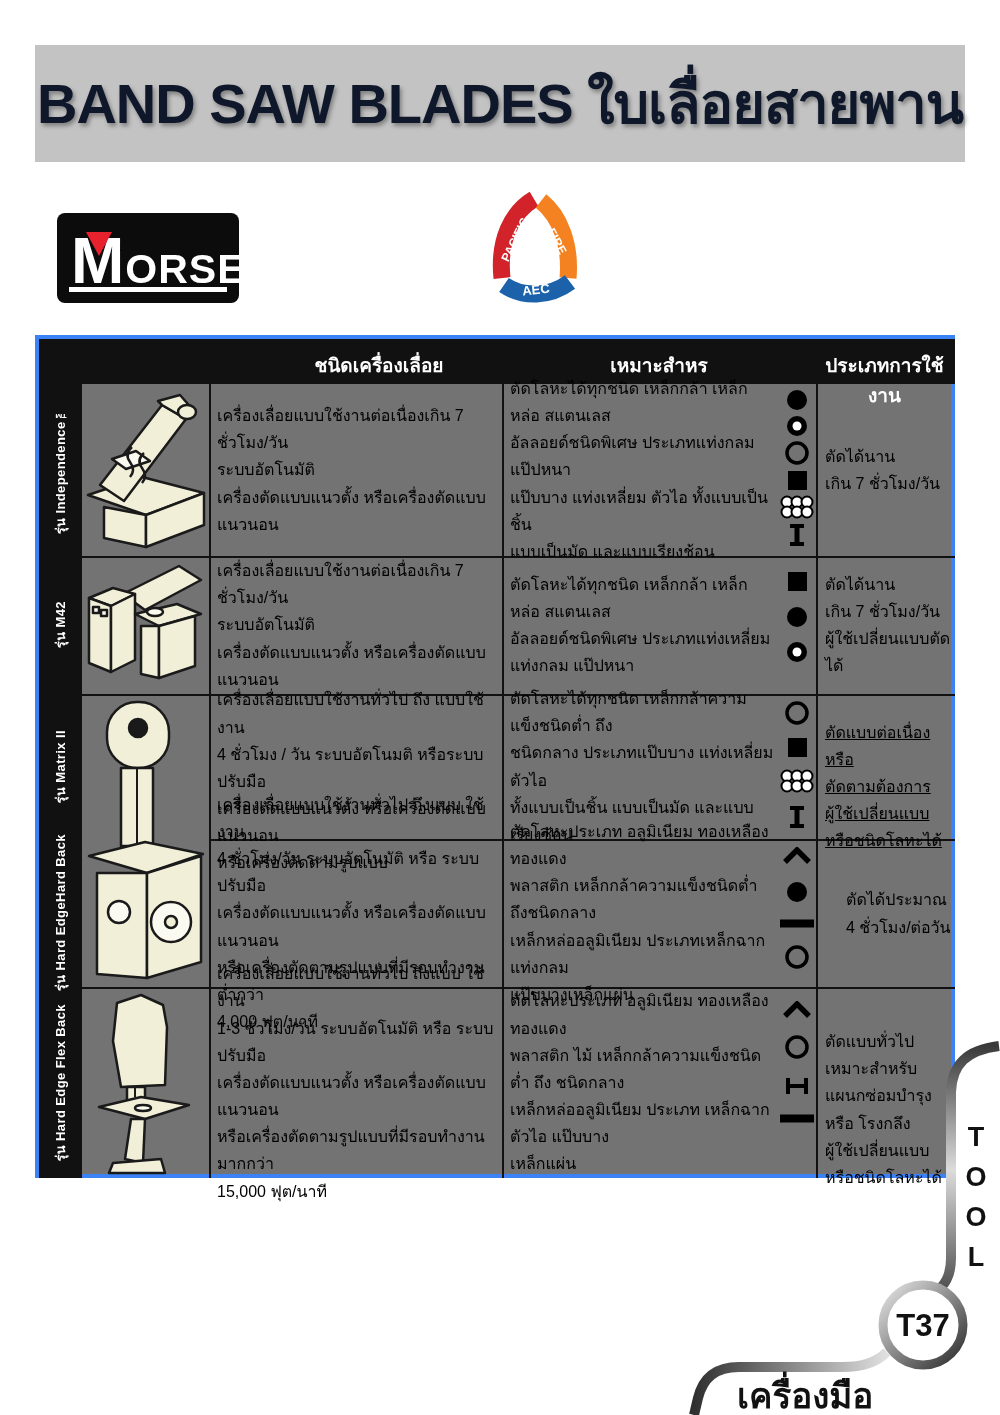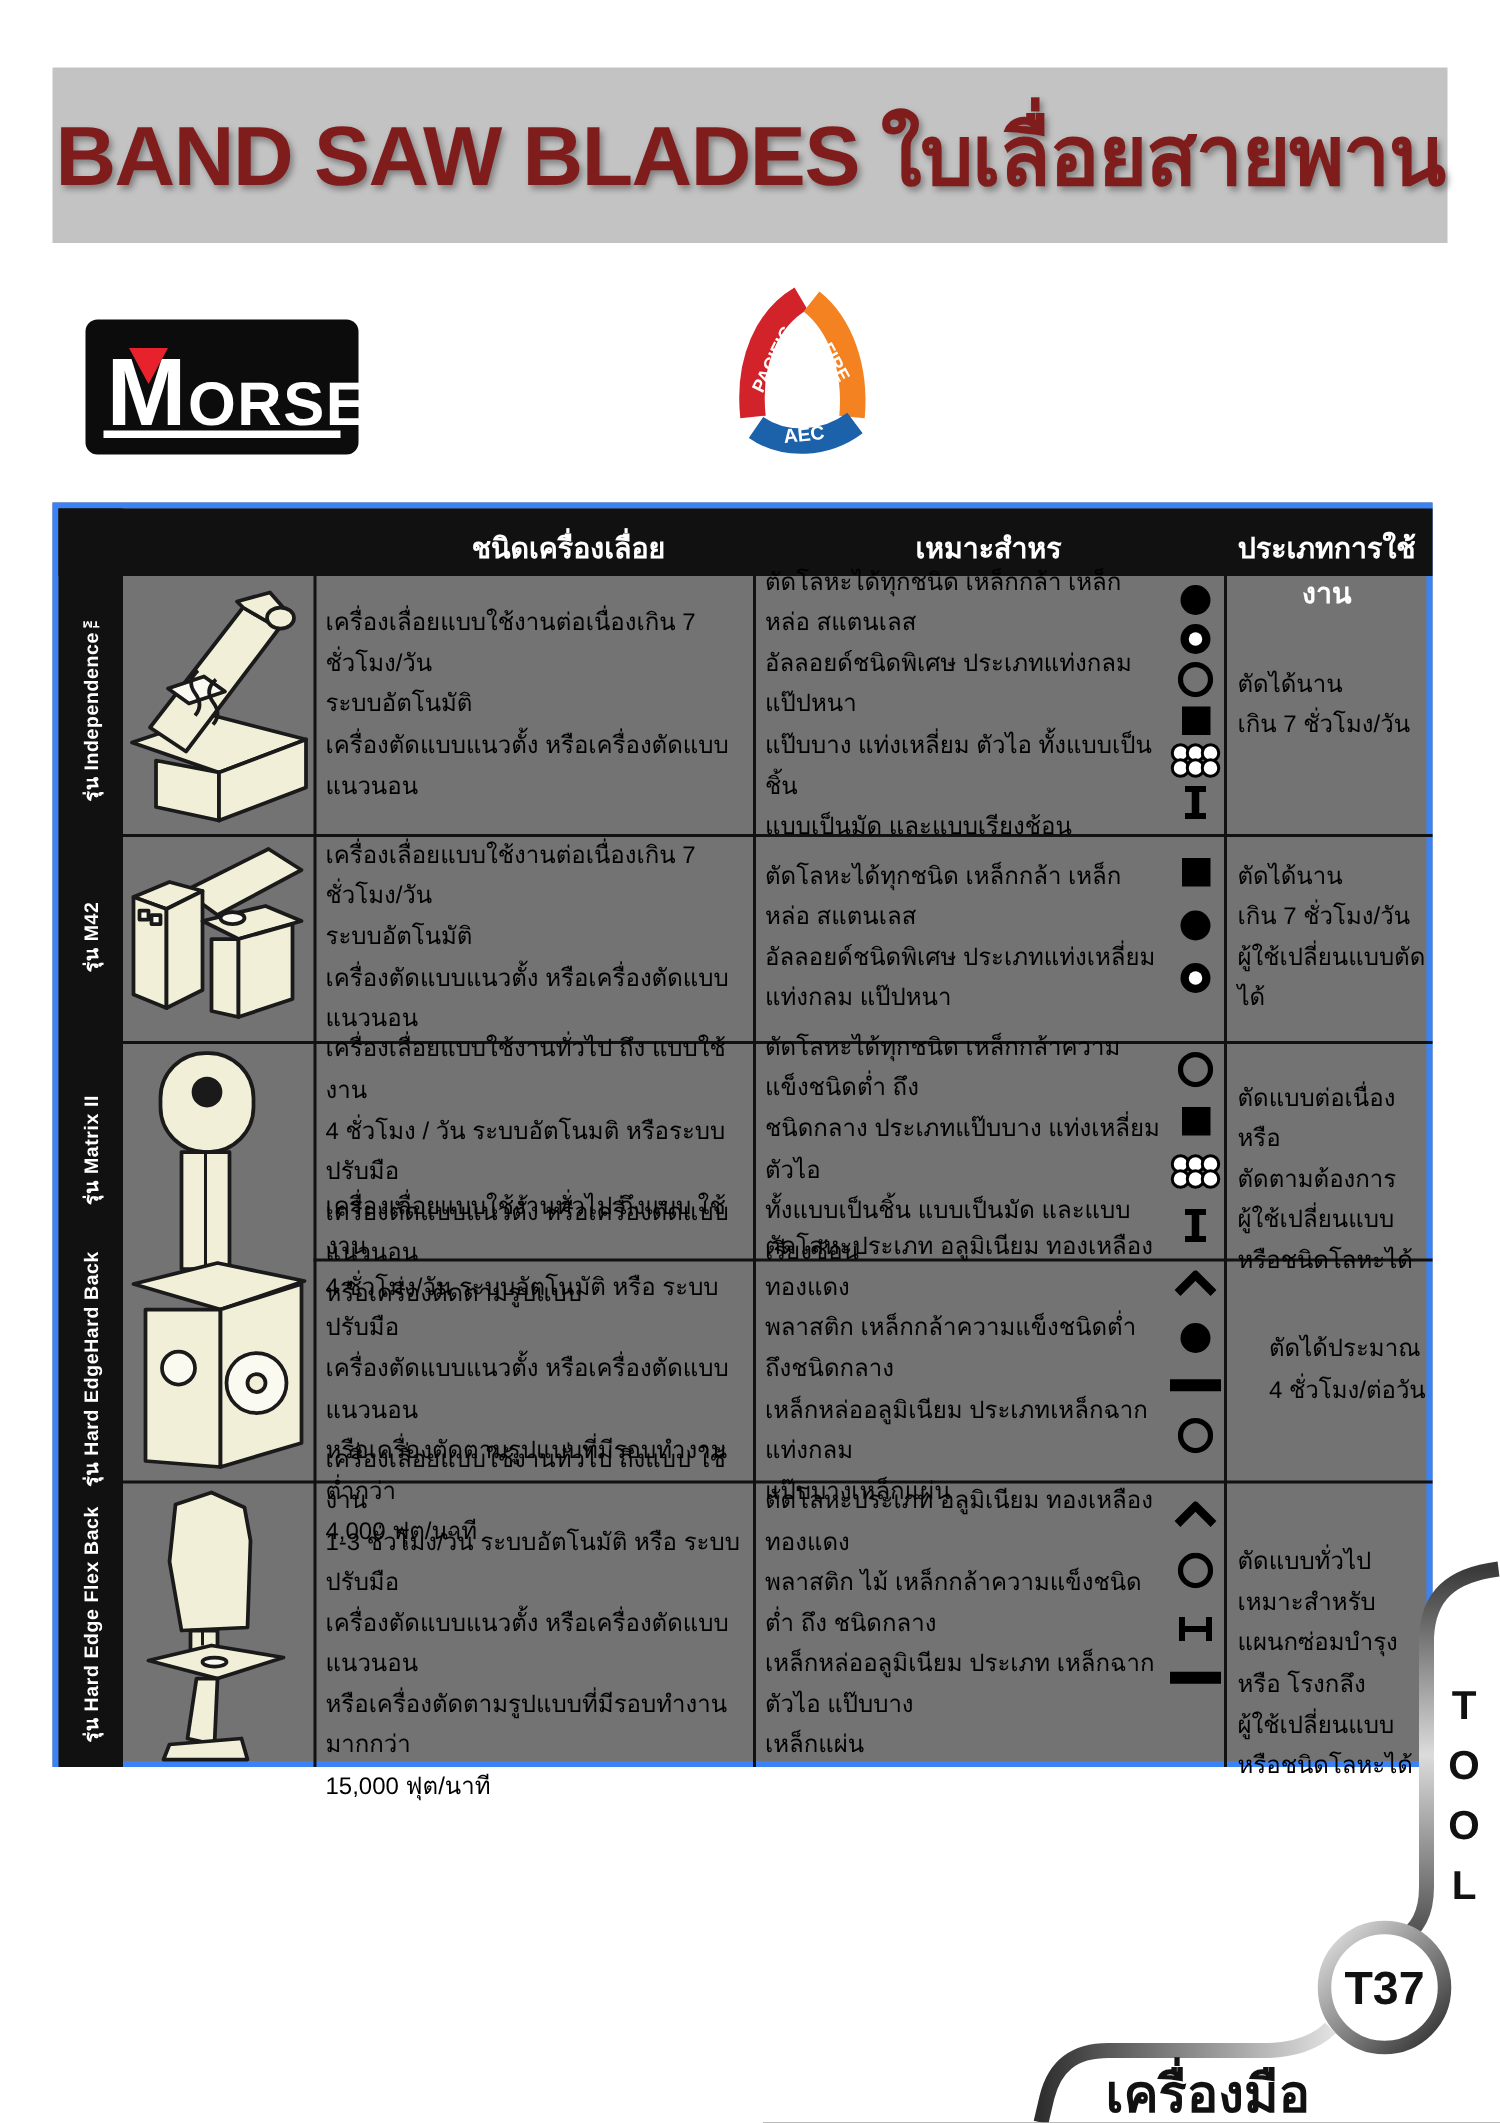--- a/index.html
+++ b/index.html
@@ -8,21 +8,21 @@
     font-family:"Liberation Sans","DejaVu Sans",sans-serif;color:#000;overflow:hidden;
   }
   .abs{position:absolute;}
 
   
   .banner{
     left:35px;top:45px;width:930px;height:117px;background:#c3c3c3;
     display:flex;align-items:center;justify-content:center;
   }
   .banner-text{
-    font-size:56px;font-weight:bold;letter-spacing:-1px;color:#7f1d1d;
+    font-size:56px;font-weight:bold;letter-spacing:-1px;color:#0f172a;
     text-shadow:2px 3px 4px rgba(0,0,0,0.35);white-space:nowrap;
   }
 
   
   .morse{left:57px;top:213px;width:182px;height:90px;background:#0c0c0c;border-radius:8px;}
   .morse-text{
     position:absolute;left:14px;top:16px;color:#fff;font-weight:bold;font-size:41px;
     letter-spacing:1px;line-height:1;
   }
   .morse-text::first-letter{font-size:64px;}
@@ -313,21 +313,21 @@
       <svg width="34" height="9" viewBox="0 0 34 9">
         <rect x="0" y="0.5" width="34" height="8" fill="#000"></rect>
       </svg>
     </div>
 
   <div class="cell" style="left:786px;top:45px;width:126px;height:172px;">ตัดได้นาน
 เกิน 7 ชั่วโมง/วัน</div>
   <div class="cell" style="left:786px;top:217px;width:126px;height:138px;">ตัดได้นาน
 เกิน 7 ชั่วโมง/วัน
 ผู้ใช้เปลี่ยนแบบตัดได้</div>
-  <div class="cell" style="left:786px;top:355px;width:126px;height:185px;">ตัดแบบต่อเนื่อง หรือ
+  <div class="cell" style="left:786px;top:355px;width:126px;height:185px;text-decoration:underline;">ตัดแบบต่อเนื่อง หรือ
 ตัดตามต้องการ
 ผู้ใช้เปลี่ยนแบบ
 หรือชนิดโลหะได้</div>
   <div class="cell" style="left:786px;top:500px;width:126px;height:149px;margin-left:21px;">ตัดได้ประมาณ
 4 ชั่วโมง/ต่อวัน</div>
   <div class="cell" style="left:786px;top:648px;width:126px;height:245px;">ตัดแบบทั่วไป
 เหมาะสำหรับ
 แผนกซ่อมบำรุง
 หรือ โรงกลึง
 ผู้ใช้เปลี่ยนแบบ

